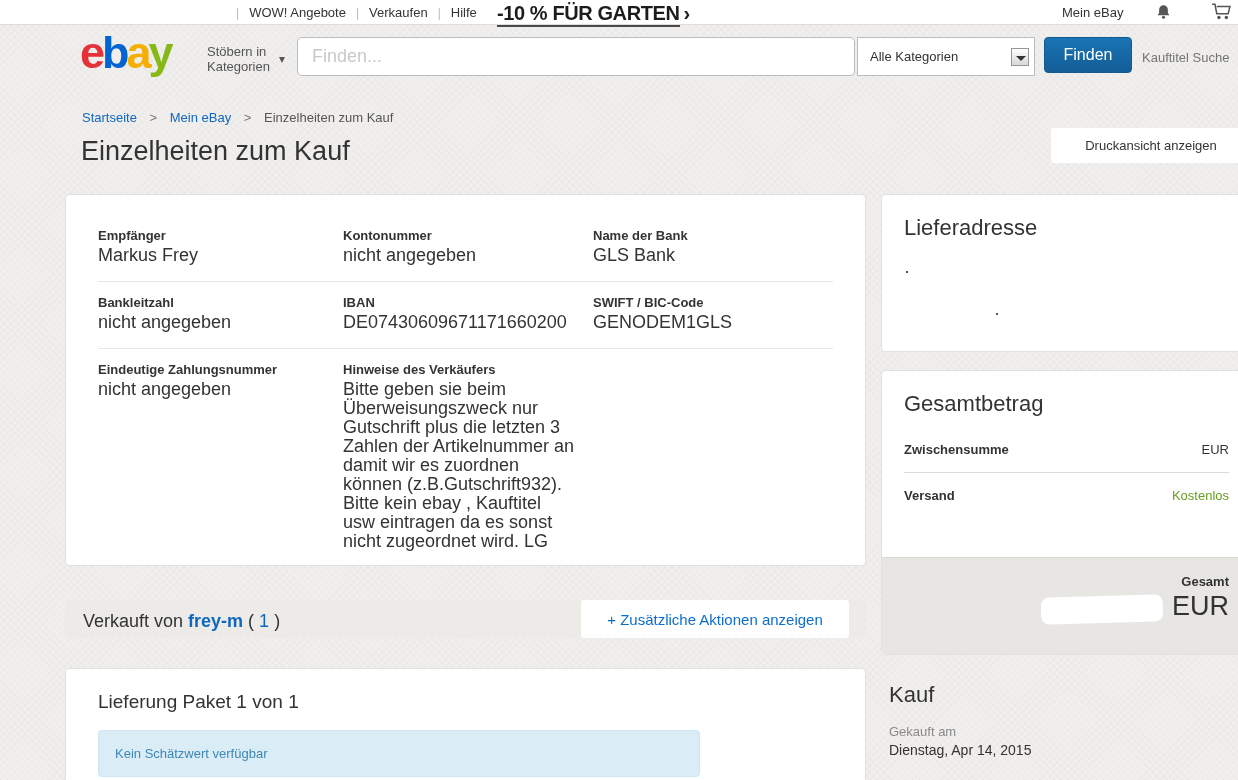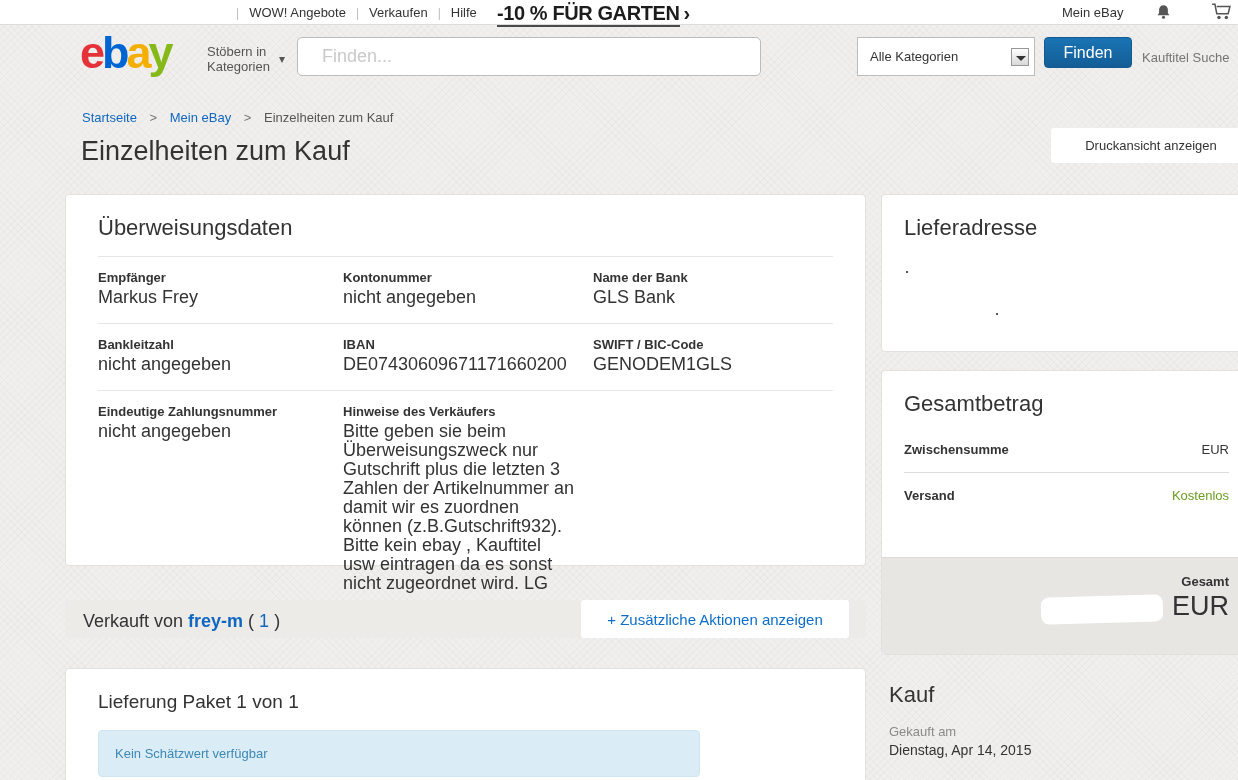--- a/index.html
+++ b/index.html
@@ -29,27 +29,27 @@
   .bell { left:1155px; }
   .cart { left:1211px; }
   
   .logo { position:absolute; left:80px; top:30px; font-size:45px; font-weight:bold; letter-spacing:-3px; cursor:pointer; line-height:1; }
   .logo .l0 { color:#e53238; }
   .logo .l1 { color:#0064d2; }
   .logo .l2 { color:#f5af02; }
   .logo .l3 { color:#86b817; }
   .browse { position:absolute; left:207px; top:44px; font-size:13px; color:#555; line-height:15px; cursor:pointer; }
   .browse .caret { position:absolute; left:72px; top:8px; font-size:12px; color:#555; }
-  .search-input { position:absolute; left:297px; top:37px; width:464px; height:39px; border:1px solid #bcbcbc; border-radius:5px; padding:0 24px; font-size:18px; color:#333; font-family:"Liberation Sans",sans-serif; background:#fff; }
+  .search-input { position:absolute; left:297px; top:37px; width:558px; height:39px; border:1px solid #bcbcbc; border-radius:5px; padding:0 14px; font-size:18px; color:#333; font-family:"Liberation Sans",sans-serif; background:#fff; }
   .search-input::placeholder { color:#c9c9c9; }
   .catbox { position:absolute; left:857px; top:37px; width:178px; height:39px; background:#fff; border:1px solid #bcbcbc; cursor:pointer; }
   .catbox .cat-label { position:absolute; left:12px; top:11px; font-size:13px; color:#333; }
   .cat-btn { position:absolute; right:5px; top:10px; width:18px; height:18px; border:1px solid #979797; background:linear-gradient(#fdfdfd,#d9d9d9); }
   .cat-btn .tri { position:absolute; left:4px; top:7px; width:0; height:0; border-left:5px solid transparent; border-right:5px solid transparent; border-top:5px solid #333; }
-  .find-btn { position:absolute; left:1044px; top:37px; width:88px; height:31px; background:linear-gradient(#1a74b4,#135d97); border:1px solid #115a92; border-radius:4px; color:#fff; font-size:16px; font-family:"Liberation Sans",sans-serif; cursor:pointer; }
+  .find-btn { position:absolute; left:1044px; top:37px; width:88px; height:36px; background:linear-gradient(#1a74b4,#135d97); border:1px solid #115a92; border-radius:4px; color:#fff; font-size:16px; font-family:"Liberation Sans",sans-serif; cursor:pointer; }
   .adv-search { position:absolute; left:1142px; top:50px; font-size:13px; color:#757575; cursor:pointer; }
   
   .breadcrumb { position:absolute; left:82px; top:110px; font-size:13px; color:#555; }
   .breadcrumb a { color:#0f67c2; text-decoration:none; cursor:pointer; }
   .breadcrumb .bsep { color:#777; margin:0 9px; }
   .page-title { position:absolute; left:81px; top:136px; font-size:27px; color:#333; font-weight:normal; }
   .print-btn { position:absolute; left:1051px; top:128px; width:200px; height:35px; background:#fff; border:none; border-radius:3px; font-size:13px; color:#333; font-family:"Liberation Sans",sans-serif; text-align:center; cursor:pointer; }
   
   .card { position:absolute; background:#fff; border:1px solid #e3e1de; border-radius:4px; }
   .card-transfer { left:65px; top:194px; width:801px; height:372px; padding:20px 32px; }
@@ -149,21 +149,20 @@
     <span class="bsep">&gt;</span>
     <a>Mein eBay</a>
     <span class="bsep">&gt;</span>
     <span>Einzelheiten zum Kauf</span>
   </div>
 
   <h1 class="page-title">Einzelheiten zum Kauf</h1>
   <button class="print-btn">Druckansicht anzeigen</button>
 
   <div class="card card-transfer">
-    <h2>Überweisungsdaten</h2>
     <div class="tgrid">
       <div class="tcell">
         <div class="flabel">Empfänger</div>
         <div class="fvalue">Markus Frey</div>
       </div>
       <div class="tcell">
         <div class="flabel">Kontonummer</div>
         <div class="fvalue">nicht angegeben</div>
       </div>
       <div class="tcell">

